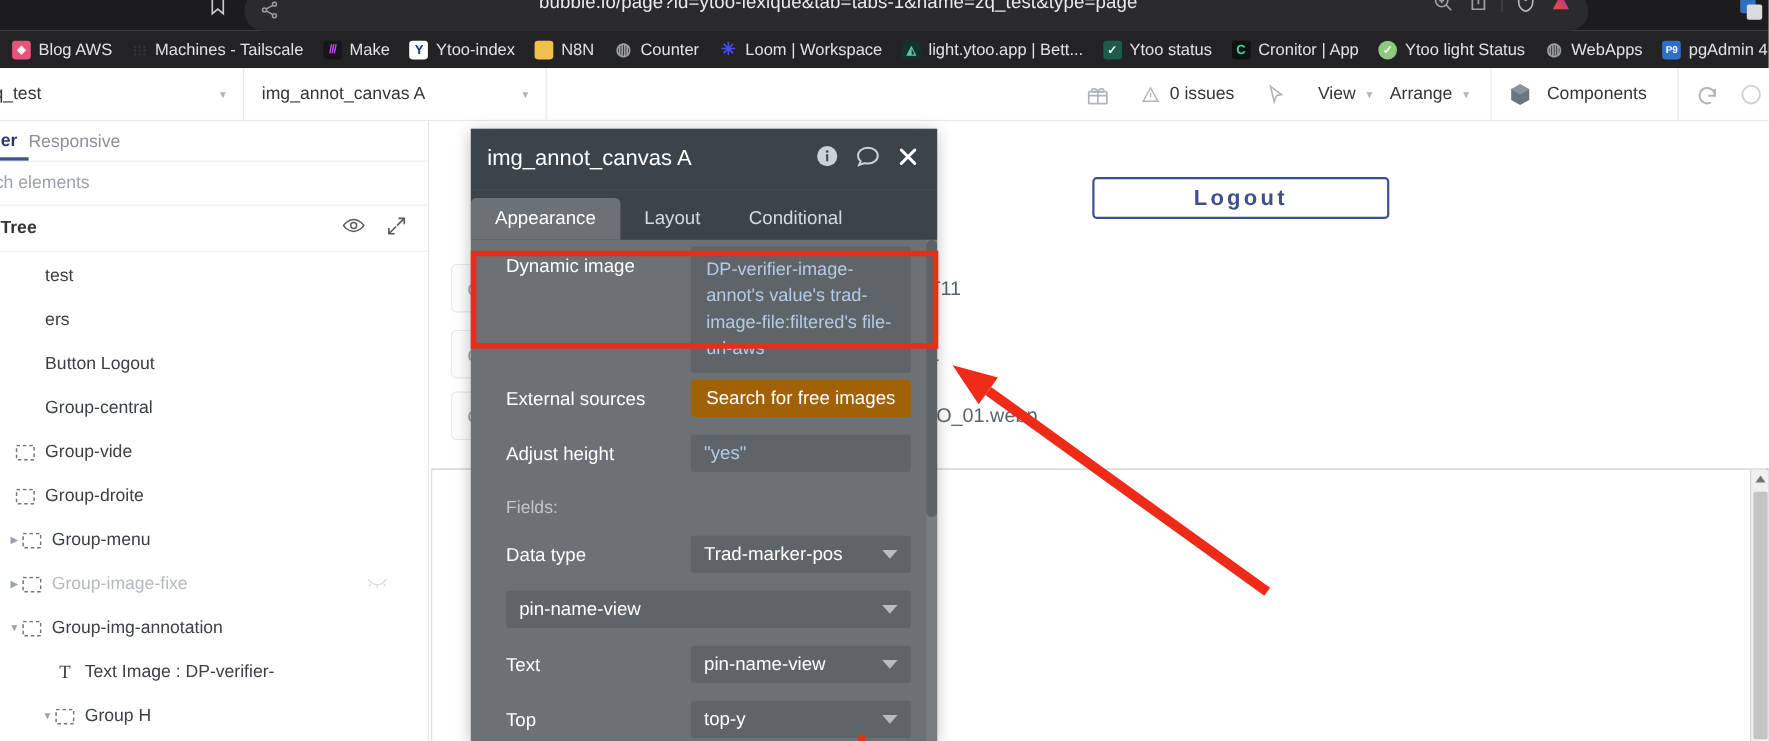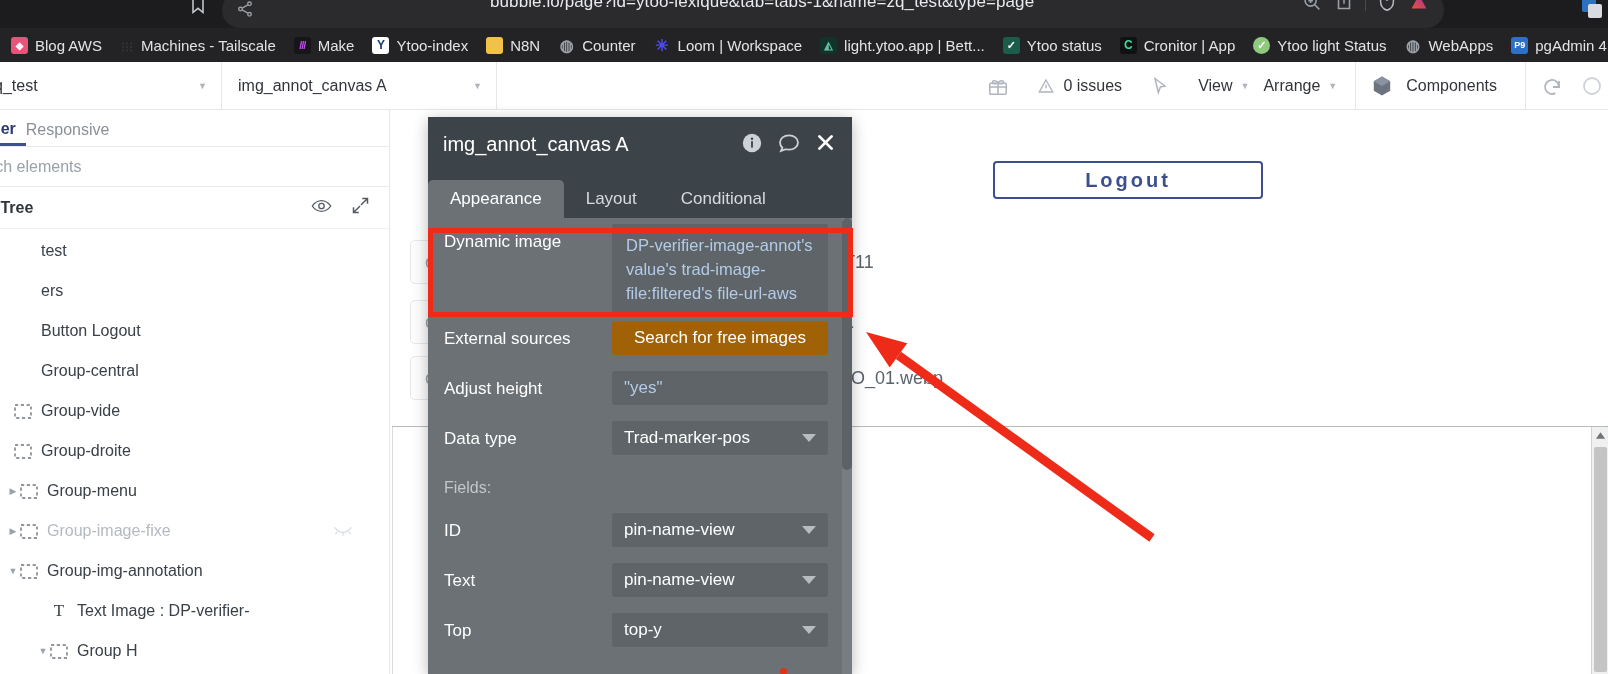--- a/index.html
+++ b/index.html
@@ -221,21 +221,21 @@
   }
   .pp-tab {
     height: 38px; display: flex; align-items: center; justify-content: center;
     color: #d7dadd; font-size: 17px;
     padding: 0 22px; border-radius: 5px 5px 0 0;
   }
   .pp-tab.active { background: #6b7175; color: #ffffff; }
   .pp-body { position: relative; }
   .pp-row {
     display: flex; align-items: flex-start;
-    padding: 0 24px 0 16px;
+    padding: 0 24px 0 32px;
     min-height: 50px;
   }
   .pp-label {
     width: 168px; flex: 0 0 168px;
     color: #ffffff; font-size: 17px;
     padding-top: 14px;
   }
   .pp-label.sub { color: #c3c7ca; font-size: 16px; }
   .pp-field {
     flex: 1; background: #5e6468; border-radius: 3px;
@@ -659,33 +659,32 @@
         <div class="pp-row">
           <div class="pp-label">External sources</div>
           <div class="pp-field btn">Search for free images</div>
         </div>
         <div class="pp-row">
           <div class="pp-label">Adjust height</div>
           <div class="pp-field lit">
             <span>"yes"</span>
           </div>
         </div>
+        <div class="pp-row" style="min-height: 42px;">
+          <div class="pp-label sub">Fields:</div>
+          <div style="flex:1"></div>
+        </div>
         <div class="pp-row">
           <div class="pp-label">Data type</div>
           <div class="pp-field">
             <span>Trad-marker-pos</span>
             <span class="dd"></span>
           </div>
         </div>
-        <div class="pp-row" style="min-height: 42px;">
-          <div class="pp-label sub">Fields:</div>
-          <div style="flex:1"></div>
-        </div>
         <div class="pp-row">
-          <div class="pp-label">ID</div>
           <div class="pp-field">
             <span>pin-name-view</span>
             <span class="dd"></span>
           </div>
         </div>
         <div class="pp-row">
           <div class="pp-label">Text</div>
           <div class="pp-field">
             <span>pin-name-view</span>
             <span class="dd"></span>

